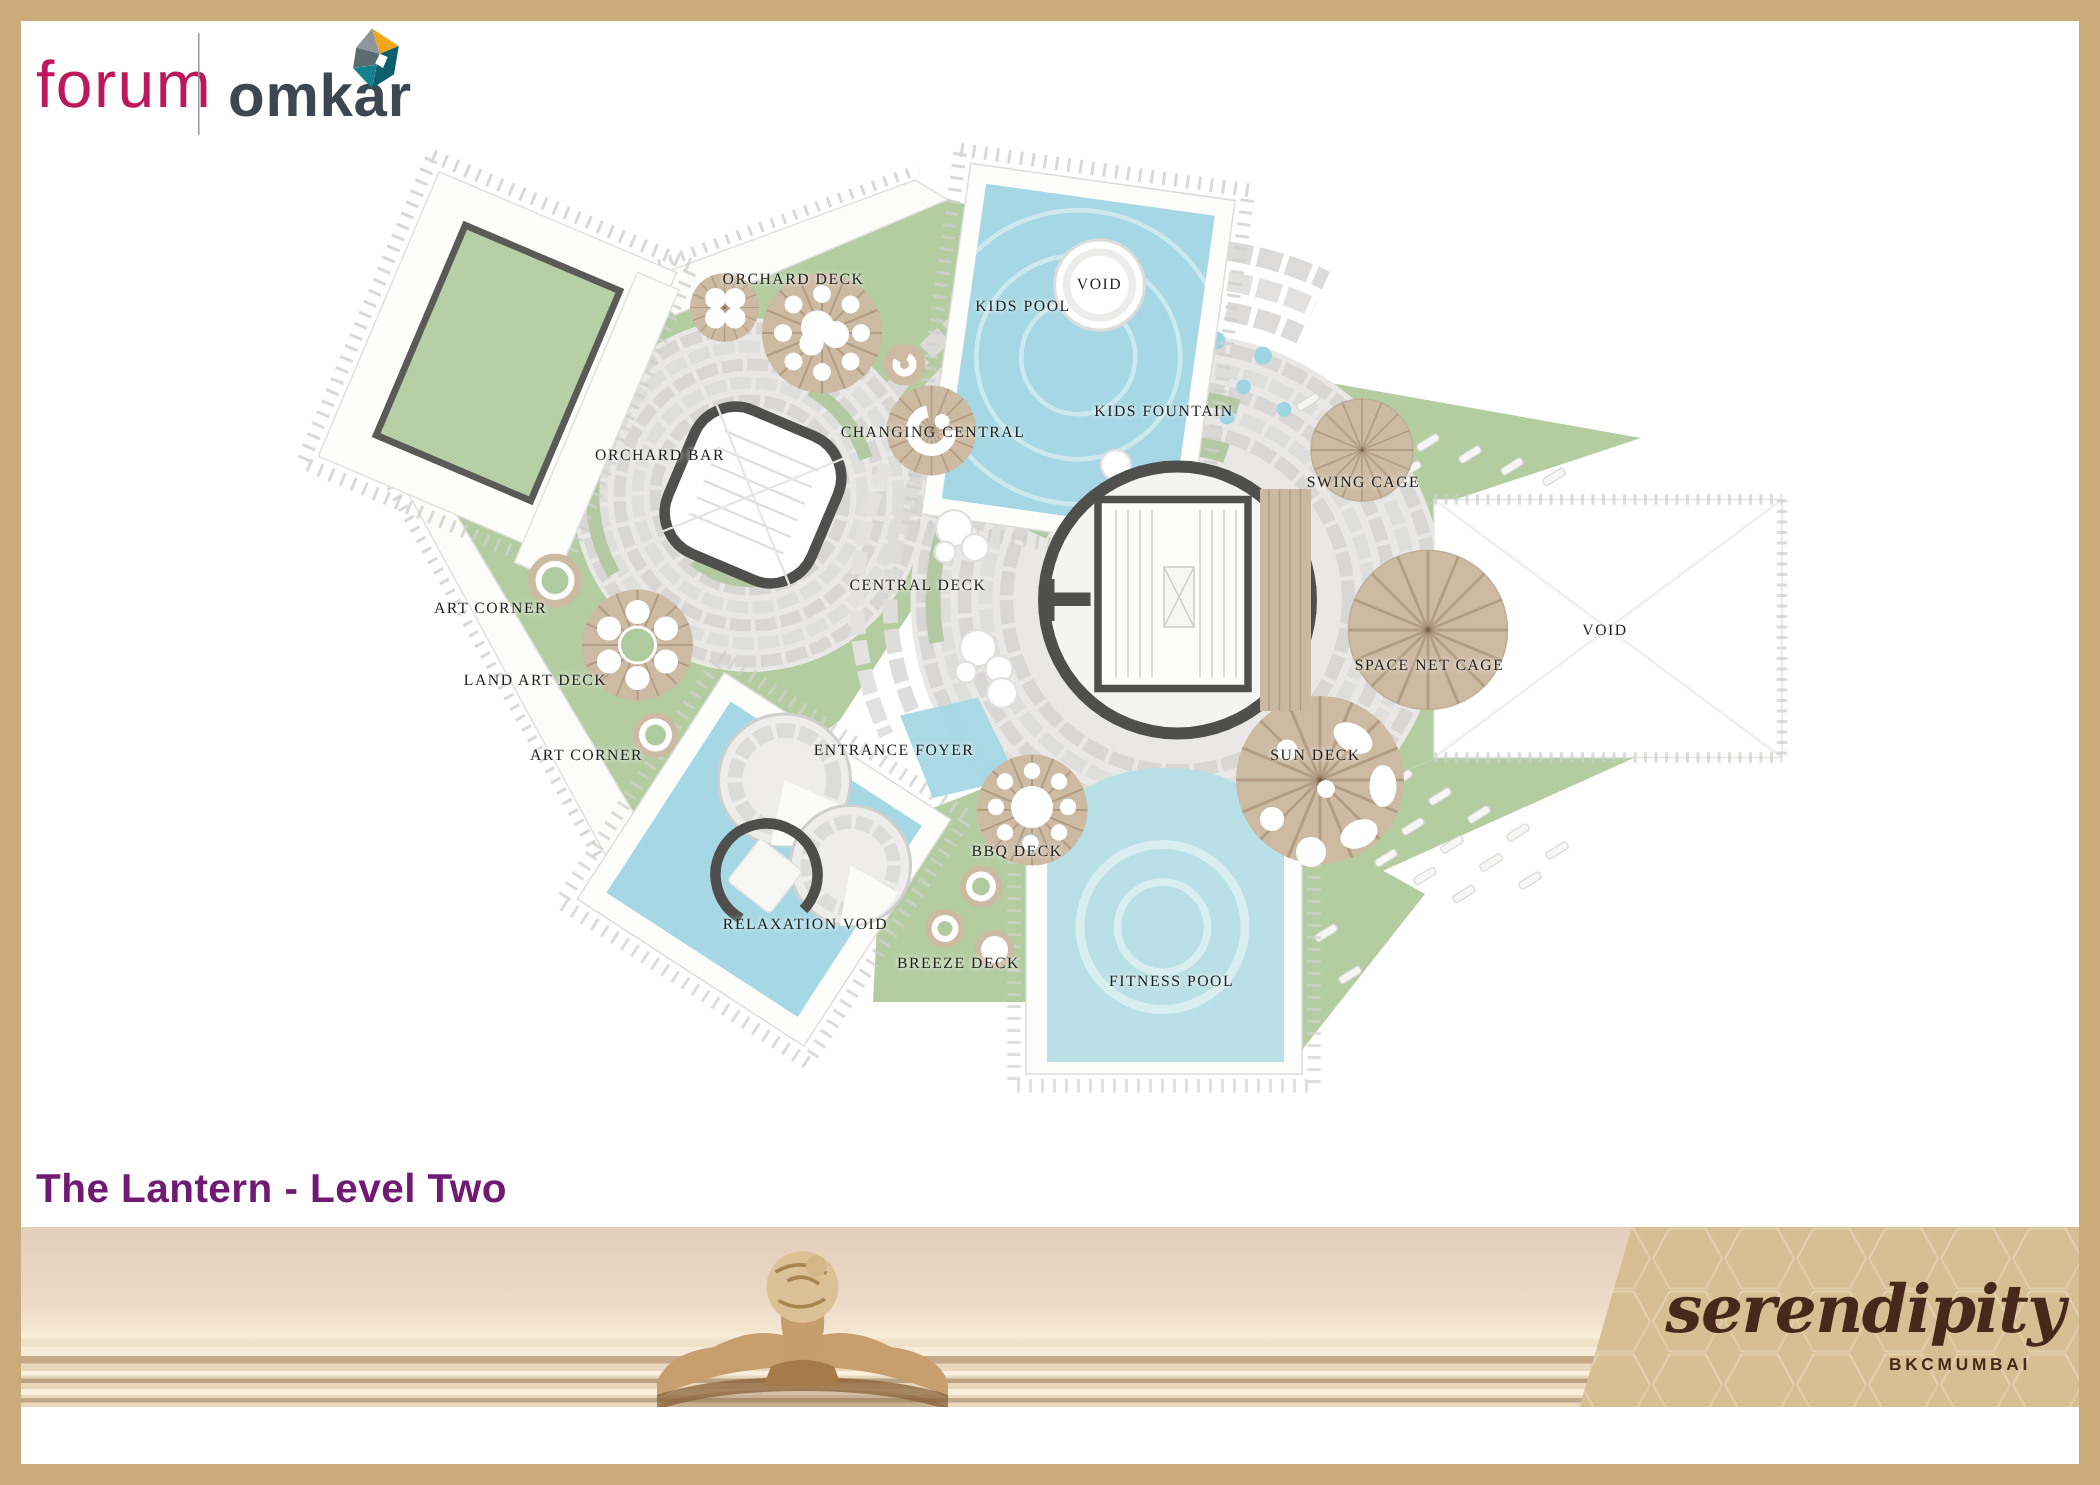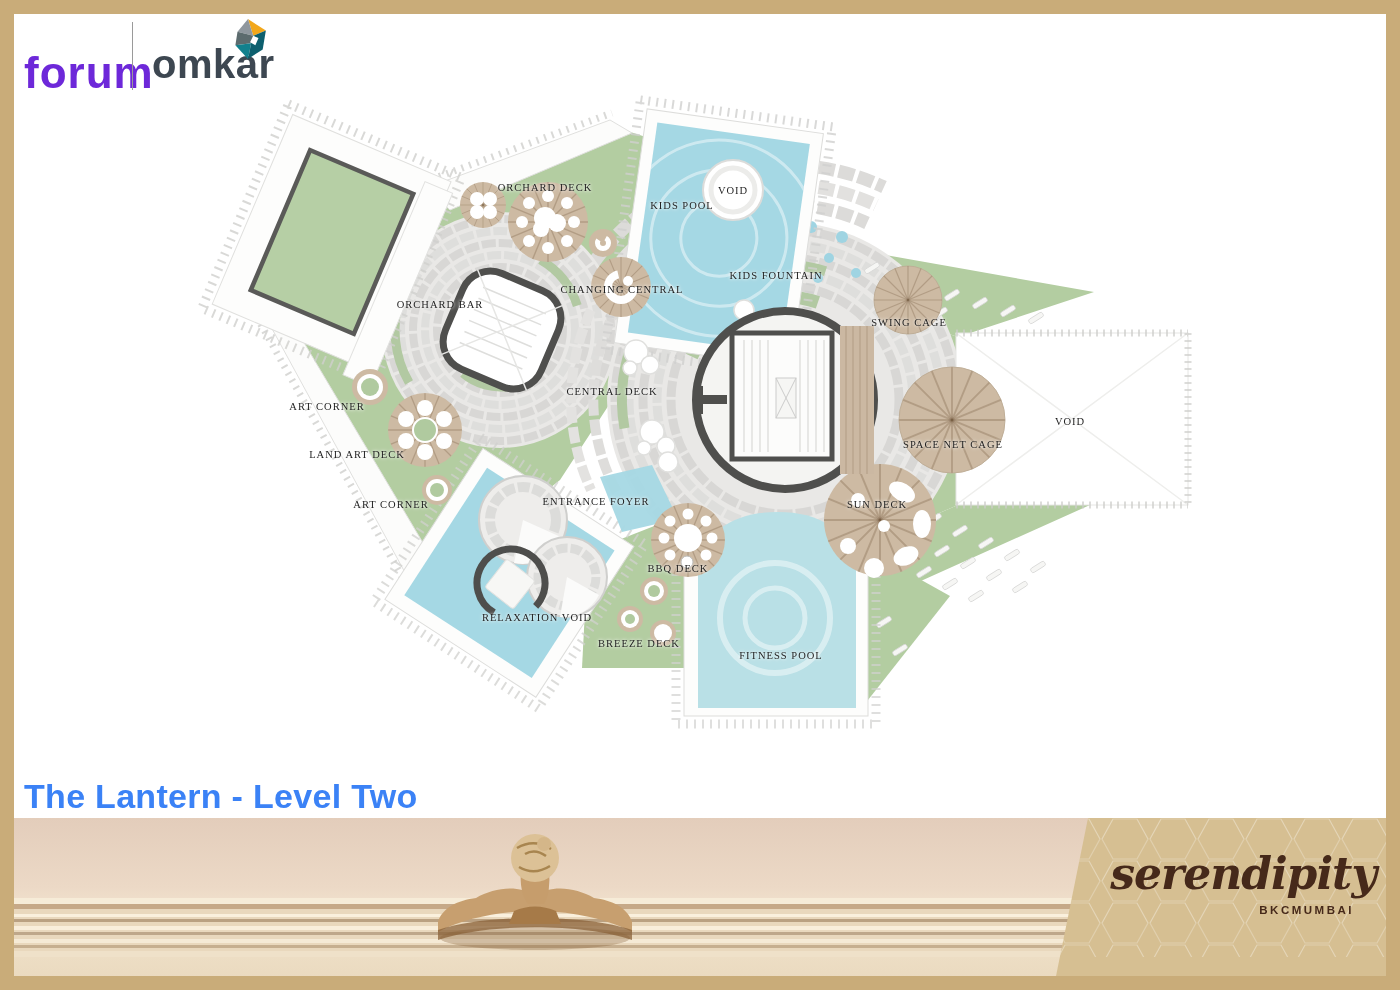--- a/index.html
+++ b/index.html
@@ -1,40 +1,40 @@
 <!DOCTYPE html>
 <html><head>
 <meta charset="utf-8">
 <style>
   html,body{margin:0;padding:0;background:#ffffff;}
   .page{position:relative;width:1400px;height:990px;background:#ffffff;overflow:hidden;
         font-family:"Liberation Sans",sans-serif;}
   .frame{position:absolute;inset:0;border:14px solid #c9ac79;pointer-events:none;z-index:60;}
 
   
-  .brand-forum{position:absolute;left:24px;top:48px;font-size:44px;color:#6d28d9;
-               letter-spacing:1px;font-weight:700;}
+  .brand-forum{position:absolute;left:24px;top:32px;font-size:44px;color:#be185d;
+               letter-spacing:1px;font-weight:400;}
   .brand-divider{position:absolute;left:132px;top:22px;width:1px;height:68px;background:#9a9a9a;}
   .brand-omkar{position:absolute;left:152px;top:42px;font-size:40px;color:#3d4751;font-weight:bold;
                letter-spacing:0.5px;}
   .brand-gem{position:absolute;left:228px;top:18px;width:40px;height:42px;}
 
   
   .plan-svg{position:absolute;left:0;top:0;width:1400px;height:990px;}
   .plan-label{position:absolute;transform:translate(-50%,-50%);white-space:nowrap;
               font-family:"Liberation Serif",serif;font-size:10.5px;letter-spacing:1px;
               color:#1f1f1f;text-shadow:0 0 3px rgba(255,255,255,.9),0 0 5px rgba(255,255,255,.7);
               z-index:10;}
 
   
-  .slide-title{position:absolute;left:24px;top:750px;font-size:34px;font-weight:bold;
-               color:#3b82f6;letter-spacing:0.3px;z-index:5;margin-top:27px;}
+  .slide-title{position:absolute;left:24px;top:750px;font-size:27px;font-weight:bold;
+               color:#701a75;letter-spacing:0.3px;z-index:5;margin-top:27px;}
 
   
-  .banner{position:absolute;left:14px;top:818px;width:1372px;height:173px;overflow:hidden;z-index:20;}
+  .banner{position:absolute;left:14px;top:818px;width:1372px;height:120px;overflow:hidden;z-index:20;}
   .banner-photo{position:absolute;inset:0;
      background:linear-gradient(180deg,#e3cdbb 0%,#ecd9c6 40%,#f3e5d0 56%,#f8eed9 61%,
                 #f0e2ca 63%,#e9d8bd 100%);}
   .banner-art{position:absolute;inset:0;}
   .banner-pattern{position:absolute;right:0;top:0;bottom:0;width:333px;background:#d6bf92;
      clip-path:polygon(35px 0,100% 0,100% 100%,0 100%);}
   .serendipity{position:absolute;right:10px;top:30px;font-family:"DejaVu Serif",serif;
      font-style:italic;font-weight:bold;font-size:44px;color:#46291a;letter-spacing:-1px;z-index:3;}
   .footer-loc{position:absolute;right:32px;top:86px;display:flex;color:#46291a;
      font-size:11.5px;font-weight:bold;letter-spacing:2.5px;z-index:3;}
@@ -345,21 +345,21 @@
       <path d="M846,326 v148 M853,326 v148 M860,326 v148 M867,326 v148" stroke="rgba(120,95,68,0.3)" stroke-width="1"></path>
       <rect x="732" y="333" width="100" height="126" fill="#fcfcfb" stroke="#4f4f4d" stroke-width="5"></rect>
       <path d="M744,340 v112 M752,340 v112 M760,340 v112 M768,340 v112 M800,340 v112 M808,340 v112 M816,340 v112 M824,340 v112" stroke="#dadad8" stroke-width="1.2"></path>
       <rect x="776" y="378" width="20" height="40" fill="#f6f6f4" stroke="#cccccb"></rect>
       <path d="M776,378 L796,418 M796,378 L776,418" stroke="#cccccb" stroke-width="1"></path>
       <rect x="697" y="395" width="30" height="9" fill="#4f4f4d"></rect>
       <rect x="694" y="386" width="9" height="28" fill="#4f4f4d"></rect>
     </g>
   </svg>
 
-  <div class="plan-label" style="left:545px;top:187px">ORCHARD DECK</div>
+  <div class="plan-label" style="left:529px;top:187px">ORCHARD DECK</div>
   <div class="plan-label" style="left:682px;top:205px">KIDS POOL</div>
   <div class="plan-label" style="left:733px;top:190px">VOID</div>
   <div class="plan-label" style="left:776px;top:275px">KIDS FOUNTAIN</div>
   <div class="plan-label" style="left:622px;top:289px">CHANGING CENTRAL</div>
   <div class="plan-label" style="left:440px;top:304px">ORCHARD BAR</div>
   <div class="plan-label" style="left:909px;top:322px">SWING CAGE</div>
   <div class="plan-label" style="left:327px;top:406px">ART CORNER</div>
   <div class="plan-label" style="left:612px;top:391px">CENTRAL DECK</div>
   <div class="plan-label" style="left:953px;top:444px">SPACE NET CAGE</div>
   <div class="plan-label" style="left:1070px;top:421px">VOID</div>

